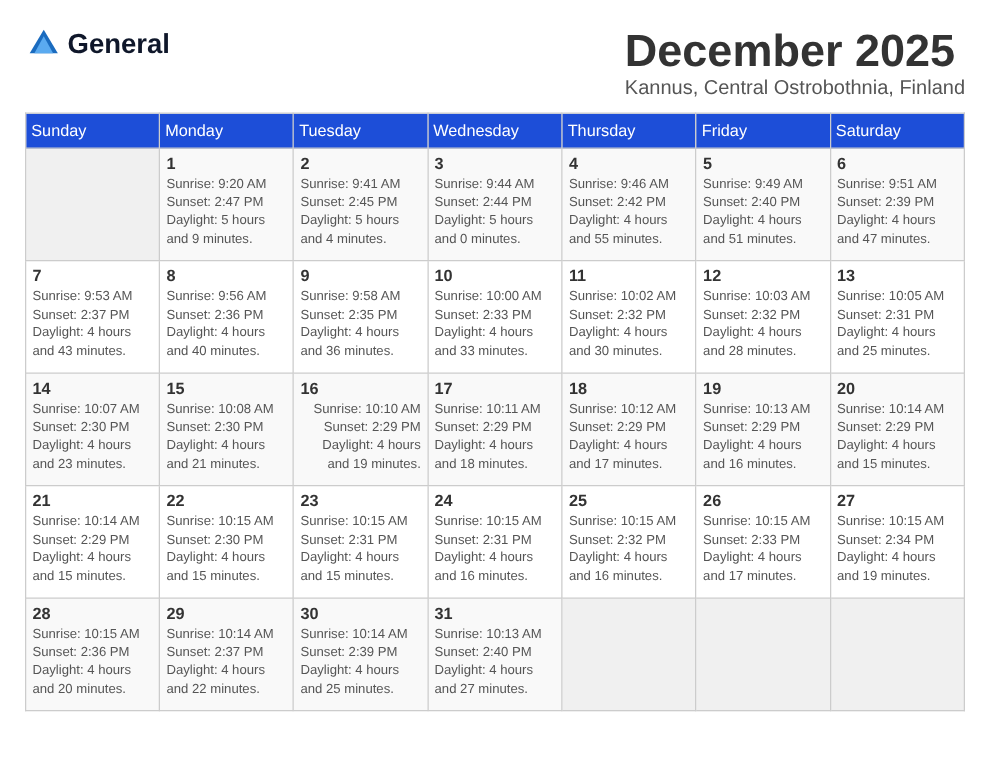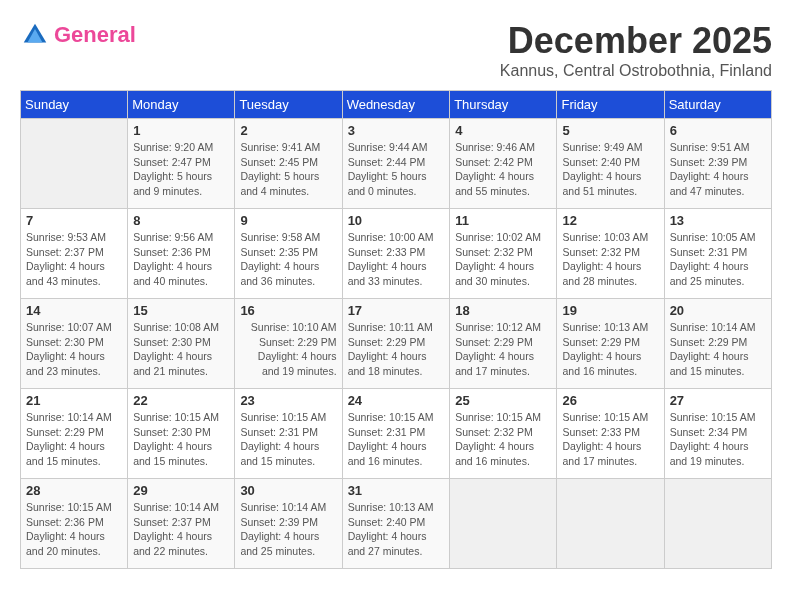--- a/index.html
+++ b/index.html
@@ -18,29 +18,29 @@
     }
     .logo {
       display: flex;
       align-items: center;
     }
     .logo-text {
       font-size: 22px;
       font-weight: bold;
       line-height: 1.1;
     }
-    .logo-general { color: #ec4899; }
+    .logo-general { color: #0f172a; }
     .logo-blue { color: #1a6bbf; }
     .logo-icon {
       width: 30px;
       height: 30px;
       margin-right: 4px;
     }
     .title-block {
-      text-align: right;
+      text-align: left;
     }
     .month-title {
       font-size: 36px;
       font-weight: bold;
       color: #333;
     }
     .location {
       font-size: 16px;
       color: #555;
     }

